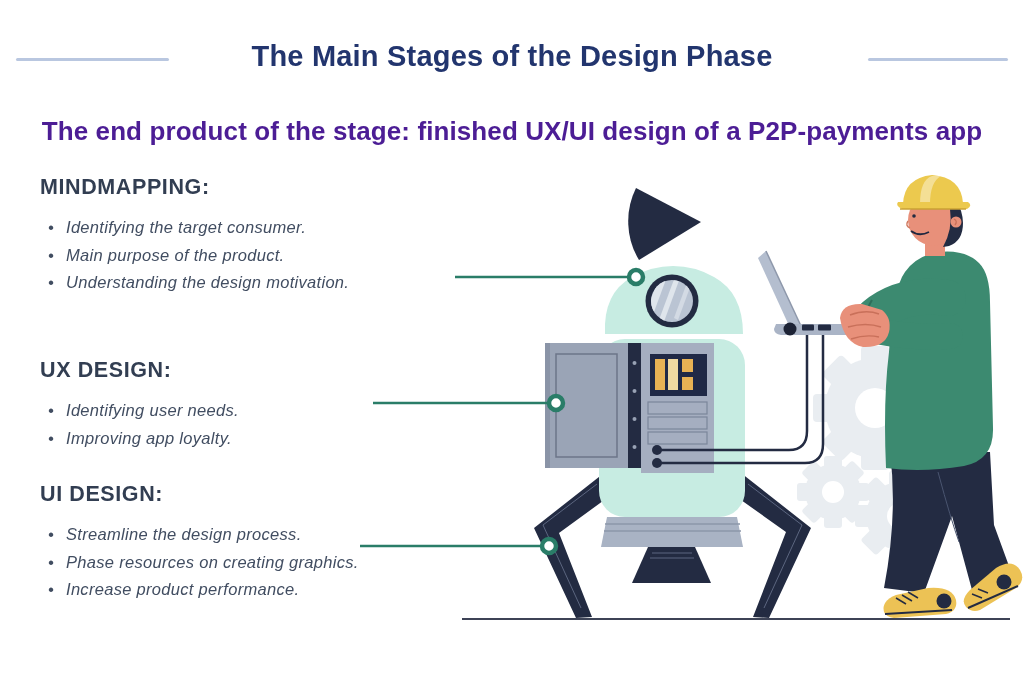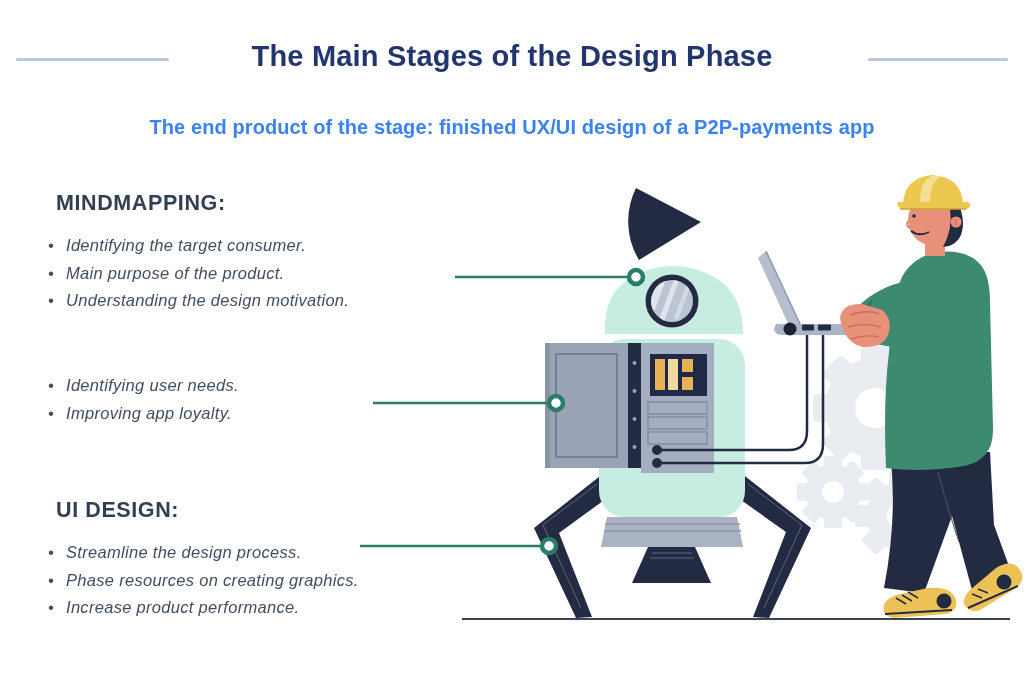--- a/index.html
+++ b/index.html
@@ -9,28 +9,28 @@
   }
   .title {
     position:absolute; top:40px; left:0; right:0; text-align:center;
     font-size:29px; font-weight:bold; color:#22356e; letter-spacing:0.2px;
   }
   .rule { position:absolute; top:58px; height:3px; background:#b9c7e0; border-radius:2px; }
   .rule-left  { left:16px;  width:153px; }
   .rule-right { left:868px; width:140px; }
   .subtitle {
     position:absolute; top:116px; left:0; right:0; text-align:center;
-    font-size:20px; font-weight:bold; color:#3b82f6; letter-spacing:0.1px;
+    font-size:26px; font-weight:bold; color:#4c1d95; letter-spacing:0.1px;
   }
   .section { position:absolute; left:40px; }
   #sec-mindmapping { top:175px; }
   #sec-ux          { top:358px; }
   #sec-ui          { top:482px; }
   .section h2 {
-    margin:16px; font-size:21.5px; font-weight:bold; color:#323e52; letter-spacing:0.6px;
+    margin:0; font-size:21.5px; font-weight:bold; color:#323e52; letter-spacing:0.6px;
   }
   .section ul { list-style:none; margin:14px 0 0 8px; padding:0;font-style:italic; }
   .section li {
     position:relative; padding-left:18px; font-size:16.5px; line-height:27.5px;
     color:#414d61; letter-spacing:0.3px;
   }
   .section li::before { content:"\2022"; position:absolute; left:0; top:0; color:#414d61; }
   svg.illustration { position:absolute; left:0; top:0; width:1024px; height:684px; pointer-events:none; }
 </style>
 </head>
@@ -46,20 +46,21 @@
   <div class="section" id="sec-mindmapping">
     <h2>MINDMAPPING:</h2>
     <ul>
       <li>Identifying the target consumer.</li>
       <li>Main purpose of the product.</li>
       <li>Understanding the design motivation.</li>
     </ul>
   </div>
 
   <div class="section" id="sec-ux">
+    <h2>UX DESIGN:</h2>
     <ul>
       <li>Identifying user needs.</li>
       <li>Improving app loyalty.</li>
     </ul>
   </div>
 
   <div class="section" id="sec-ui">
     <h2>UI DESIGN:</h2>
     <ul>
       <li>Streamline the design process.</li>

